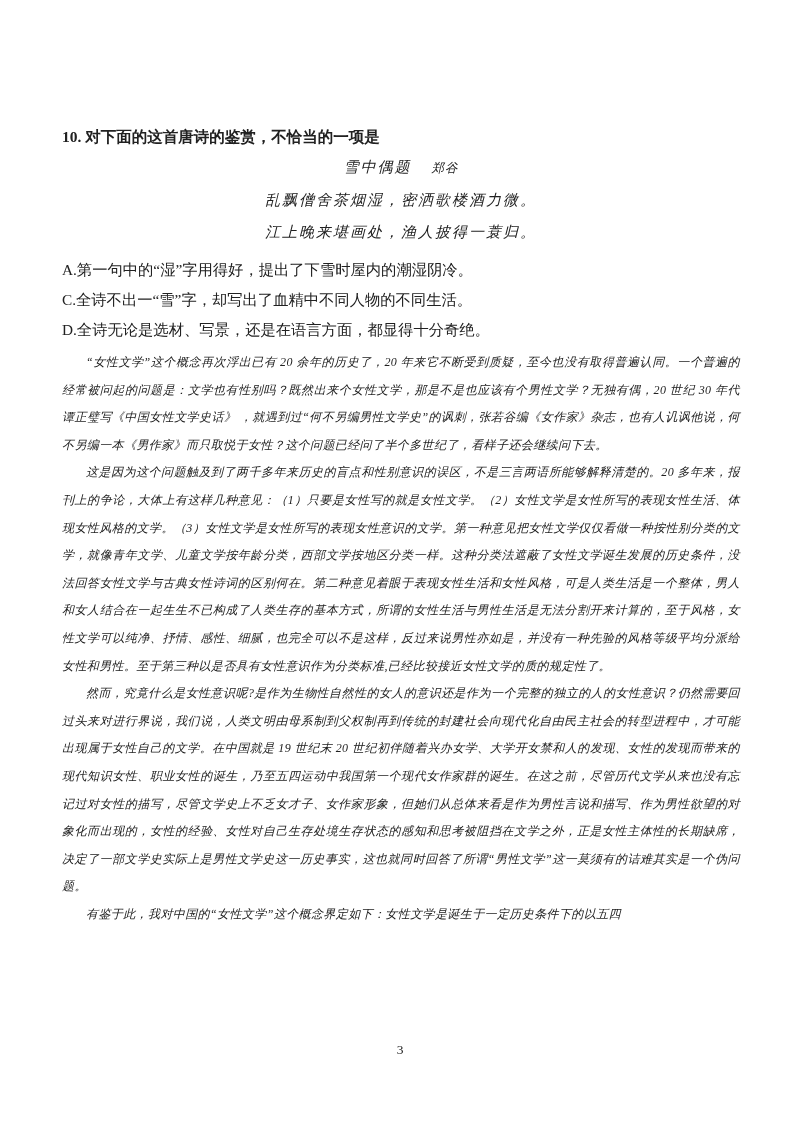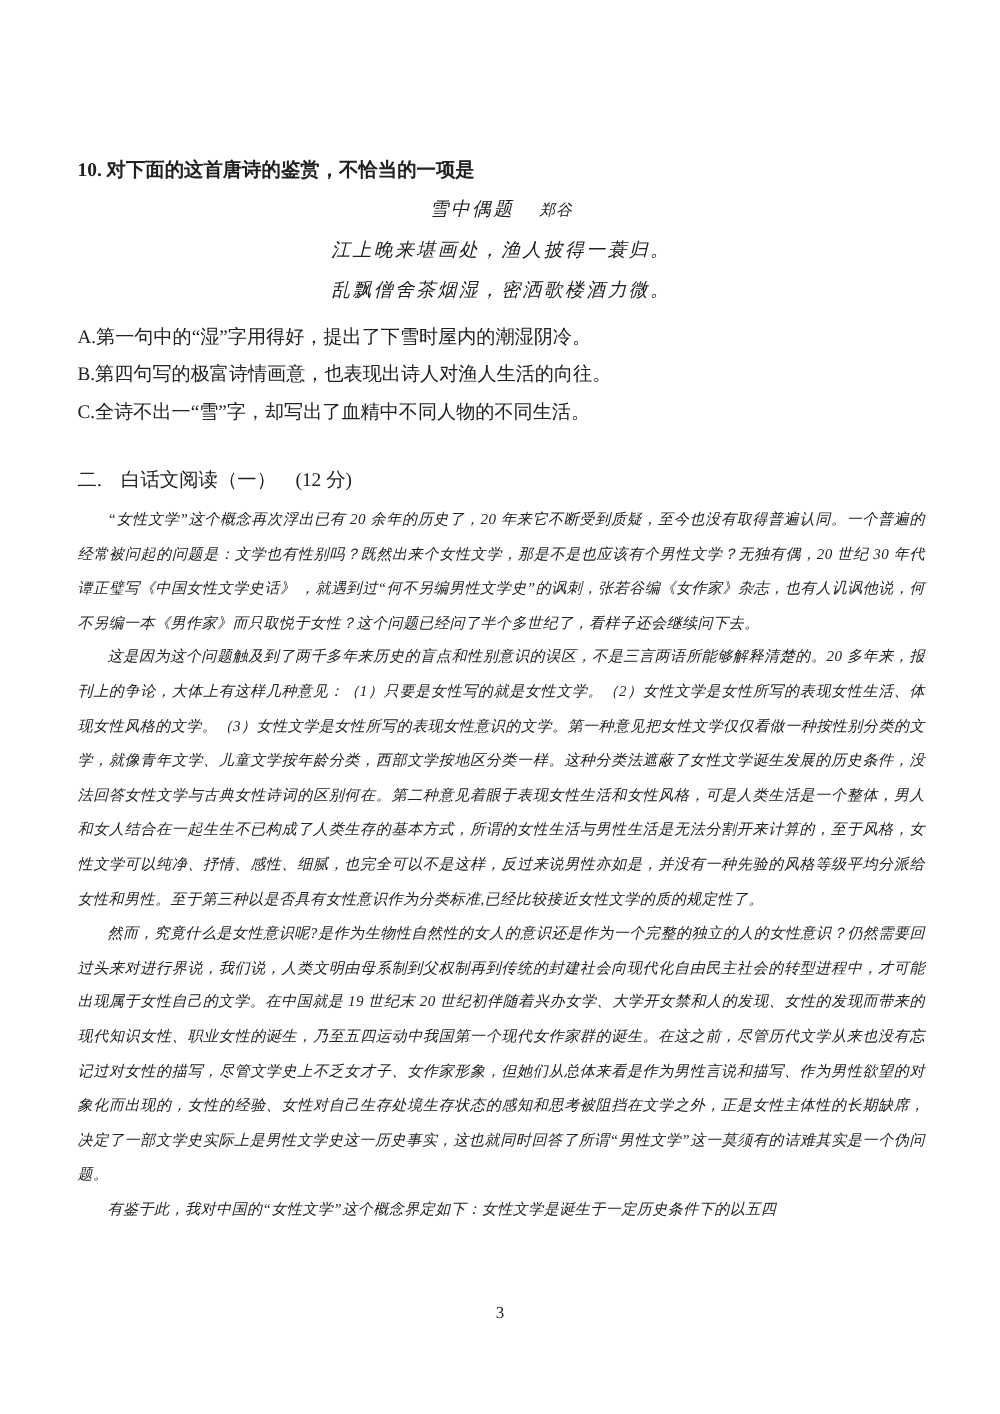--- a/index.html
+++ b/index.html
@@ -93,33 +93,32 @@
 
 <div class="page">
 
   <section>
     <p class="stem">10. 对下面的这首唐诗的鉴赏，不恰当的一项是</p>
 
     <div class="poem">
       <div class="poem-title-line">
         <span>雪中偶题</span><span class="poem-author">郑谷</span>
       </div>
+      <p class="poem-line">乱飘僧舍茶烟湿，密洒歌楼酒力微。</p>
       <p class="poem-line">江上晚来堪画处，渔人披得一蓑归。</p>
-      <p class="poem-line">乱飘僧舍茶烟湿，密洒歌楼酒力微。</p>
     </div>
 
     <div class="options">
       <p>A.第一句中的“湿”字用得好，提出了下雪时屋内的潮湿阴冷。</p>
-      <p>B.第四句写的极富诗情画意，也表现出诗人对渔人生活的向往。</p>
       <p>C.全诗不出一“雪”字，却写出了血精中不同人物的不同生活。</p>
+      <p>D.全诗无论是选材、写景，还是在语言方面，都显得十分奇绝。</p>
     </div>
   </section>
 
   <section>
-    <p class="section-heading">二.　白话文阅读（一）　(12 分)</p>
 
     <div class="passage">
       <p>“女性文学”这个概念再次浮出已有 20 余年的历史了，20 年来它不断受到质疑，至今也没有取得普遍认同。一个普遍的经常被问起的问题是：文学也有性别吗？既然出来个女性文学，那是不是也应该有个男性文学？无独有偶，20 世纪 30 年代谭正璧写《中国女性文学史话》 ，就遇到过“何不另编男性文学史”的讽刺，张若谷编《女作家》杂志，也有人讥讽他说，何不另编一本《男作家》而只取悦于女性？这个问题已经问了半个多世纪了，看样子还会继续问下去。</p>
       <p>这是因为这个问题触及到了两千多年来历史的盲点和性别意识的误区，不是三言两语所能够解释清楚的。20 多年来，报刊上的争论，大体上有这样几种意见：（1）只要是女性写的就是女性文学。（2）女性文学是女性所写的表现女性生活、体现女性风格的文学。（3）女性文学是女性所写的表现女性意识的文学。第一种意见把女性文学仅仅看做一种按性别分类的文学，就像青年文学、儿童文学按年龄分类，西部文学按地区分类一样。这种分类法遮蔽了女性文学诞生发展的历史条件，没法回答女性文学与古典女性诗词的区别何在。第二种意见着眼于表现女性生活和女性风格，可是人类生活是一个整体，男人和女人结合在一起生生不已构成了人类生存的基本方式，所谓的女性生活与男性生活是无法分割开来计算的，至于风格，女性文学可以纯净、抒情、感性、细腻，也完全可以不是这样，反过来说男性亦如是，并没有一种先验的风格等级平均分派给女性和男性。至于第三种以是否具有女性意识作为分类标准,已经比较接近女性文学的质的规定性了。</p>
       <p>然而，究竟什么是女性意识呢?是作为生物性自然性的女人的意识还是作为一个完整的独立的人的女性意识？仍然需要回过头来对进行界说，我们说，人类文明由母系制到父权制再到传统的封建社会向现代化自由民主社会的转型进程中，才可能出现属于女性自己的文学。在中国就是 19 世纪末 20 世纪初伴随着兴办女学、大学开女禁和人的发现、女性的发现而带来的现代知识女性、职业女性的诞生，乃至五四运动中我国第一个现代女作家群的诞生。在这之前，尽管历代文学从来也没有忘记过对女性的描写，尽管文学史上不乏女才子、女作家形象，但她们从总体来看是作为男性言说和描写、作为男性欲望的对象化而出现的，女性的经验、女性对自己生存处境生存状态的感知和思考被阻挡在文学之外，正是女性主体性的长期缺席，决定了一部文学史实际上是男性文学史这一历史事实，这也就同时回答了所谓“男性文学”这一莫须有的诘难其实是一个伪问题。</p>
       <p>有鉴于此，我对中国的“女性文学”这个概念界定如下：女性文学是诞生于一定历史条件下的以五四</p>
     </div>
   </section>
 
 </div>

